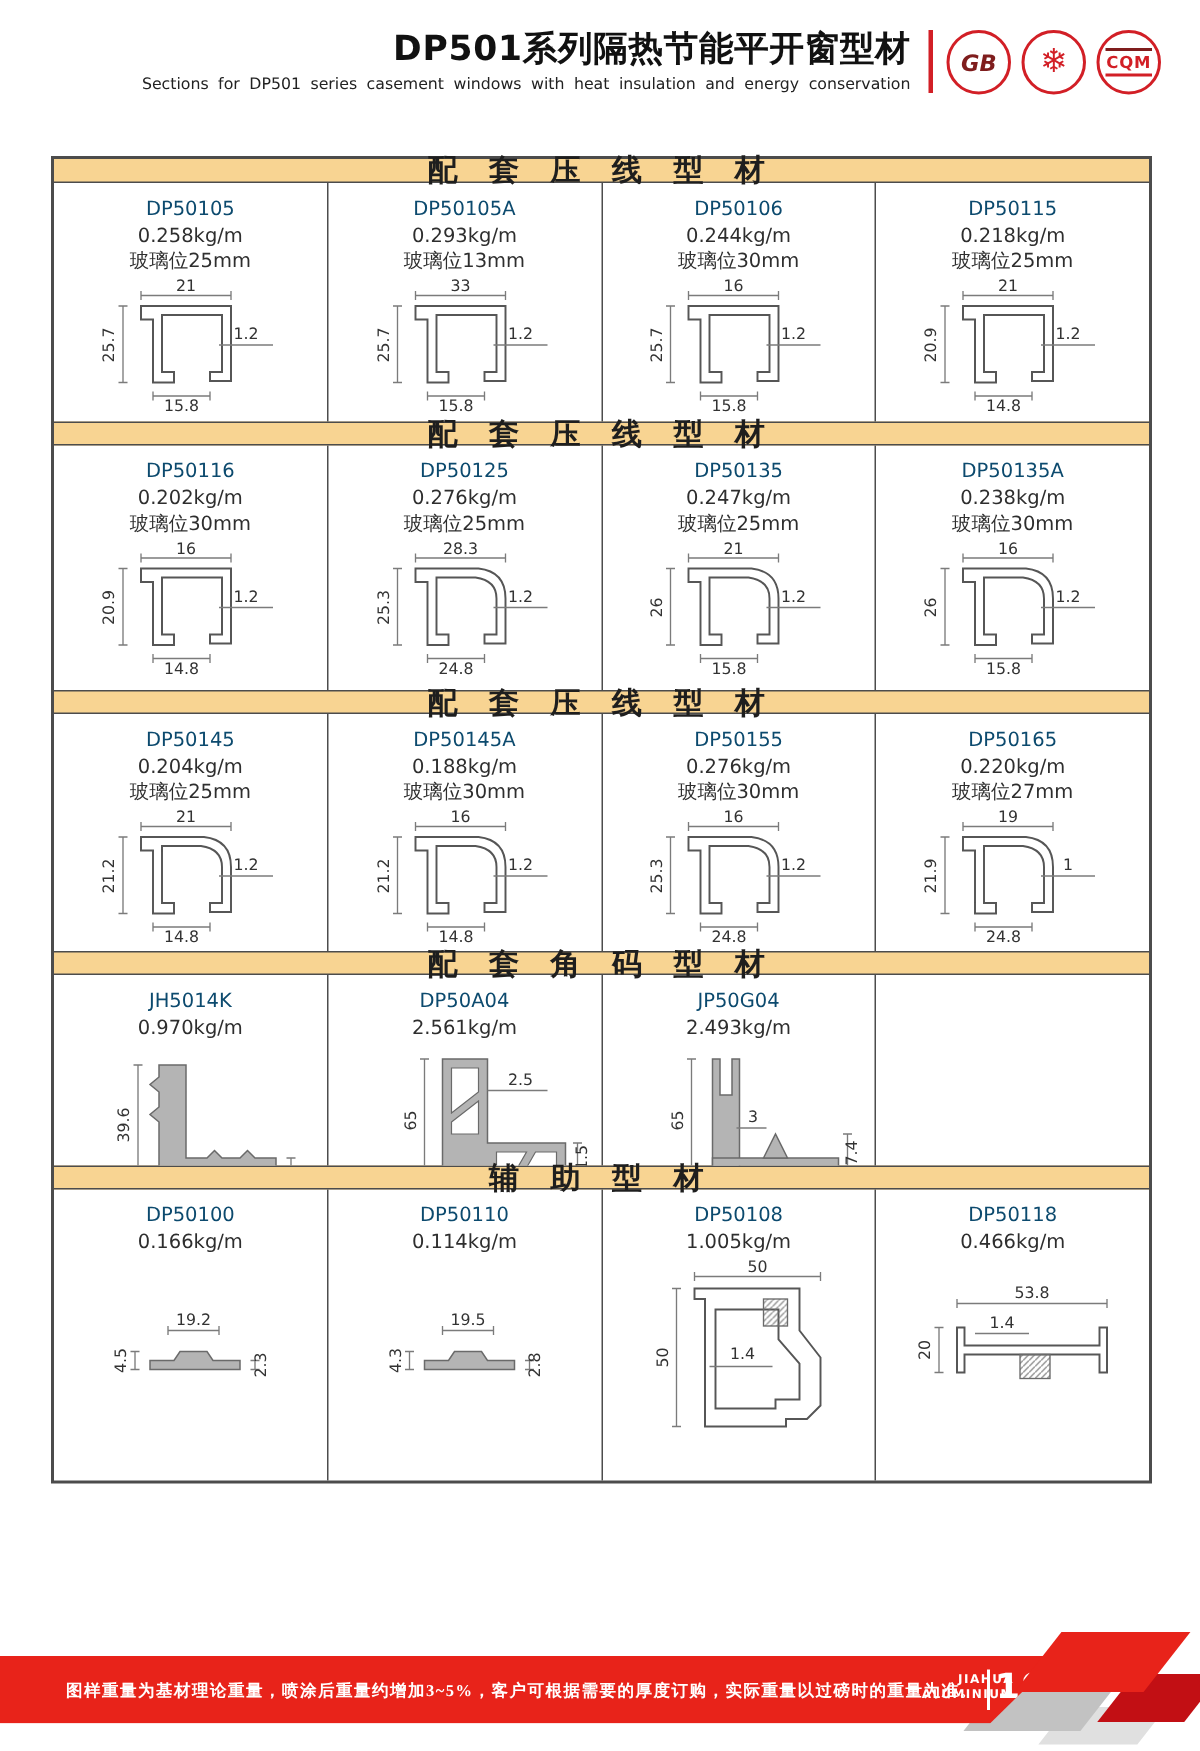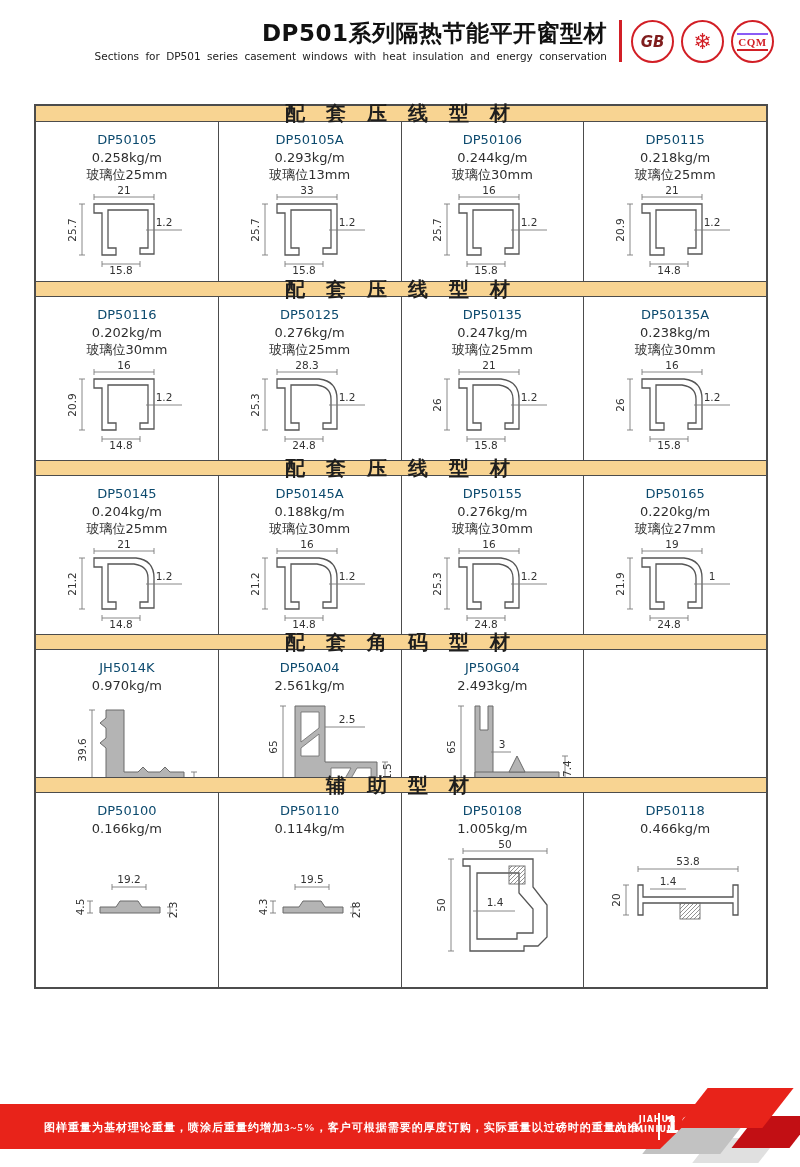--- a/index.html
+++ b/index.html
@@ -11,21 +11,21 @@
   .hdr-titles { text-align:right; margin-right:10px; }
   .hdr-title { font-size:23px; font-weight:700; color:#111; letter-spacing:0.5px; line-height:1.2; }
   .hdr-sub { font-size:10.5px; color:#222; margin-top:2px; word-spacing:3px; }
   .hdr-div { width:3px; height:42px; background:#d21f26; margin:0 9px 0 2px; }
   .logos { display:flex; gap:7px; align-items:center; }
   .logo { width:43px; height:43px; border-radius:50%; border:2.5px solid #d21f26;
           display:flex; align-items:center; justify-content:center; background:#fff; }
   .logo-gb span { color:#7f1d1d; font-weight:800; font-style:italic; font-size:15px; }
   .logo-seal span { color:#d21f26; font-size:22px; line-height:1; }
   .logo-cqm span { color:#d21f26; font-weight:800; font-size:11px; letter-spacing:0.5px;
-                   border-top:2px solid #8b5cf6; border-bottom:2px solid #d21f26; padding:1px 1px;font-family:Liberation Serif, serif; }
+                   border-top:2px solid #7f1d1d; border-bottom:2px solid #d21f26; padding:1px 1px; }
 
   
   .grid { position:absolute; left:34px; top:104px; width:734px; border:2px solid #4c4c4c; background:#fff; }
   .section-header { height:16px; background:#f8d492; border-top:1.5px solid #4c4c4c; border-bottom:1.5px solid #4c4c4c;
                     display:flex; align-items:center; justify-content:center;
                     font-size:20px; font-weight:700; color:#1e1e1e; letter-spacing:7px; }
   .section:first-child .section-header { border-top:none; }
   .section-row { display:flex; }
   .cell { flex:1 1 0; border-right:1.5px solid #4c4c4c; text-align:center; padding-top:9px; overflow:hidden; }
   .cell:last-child { border-right:none; }

